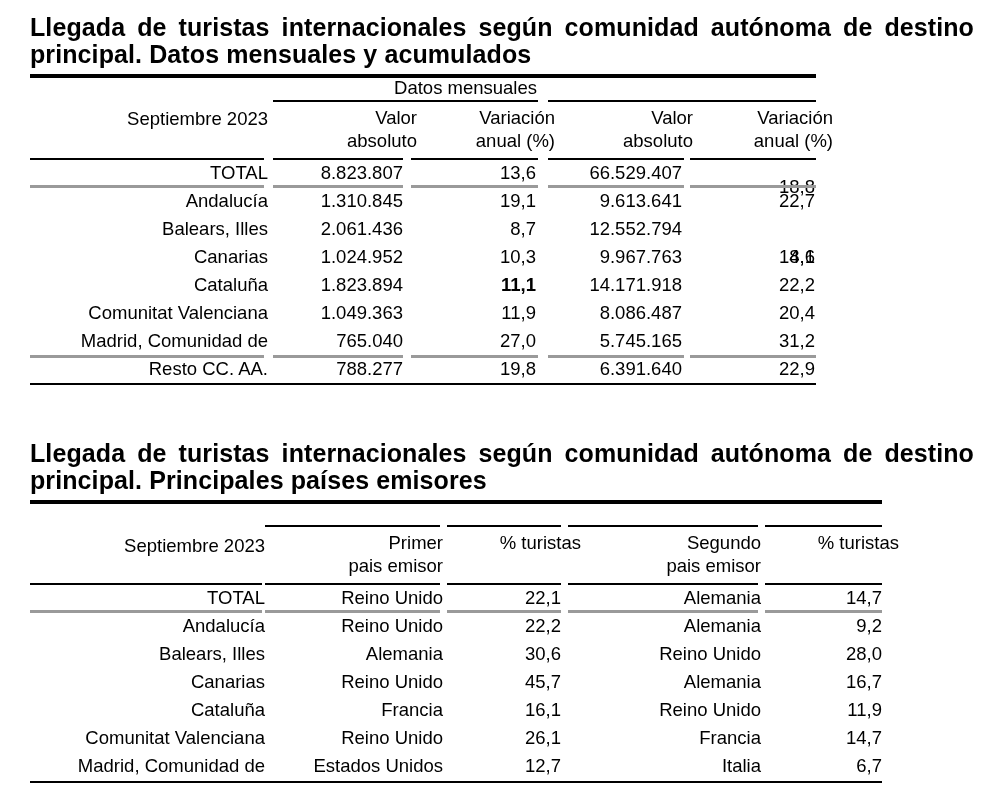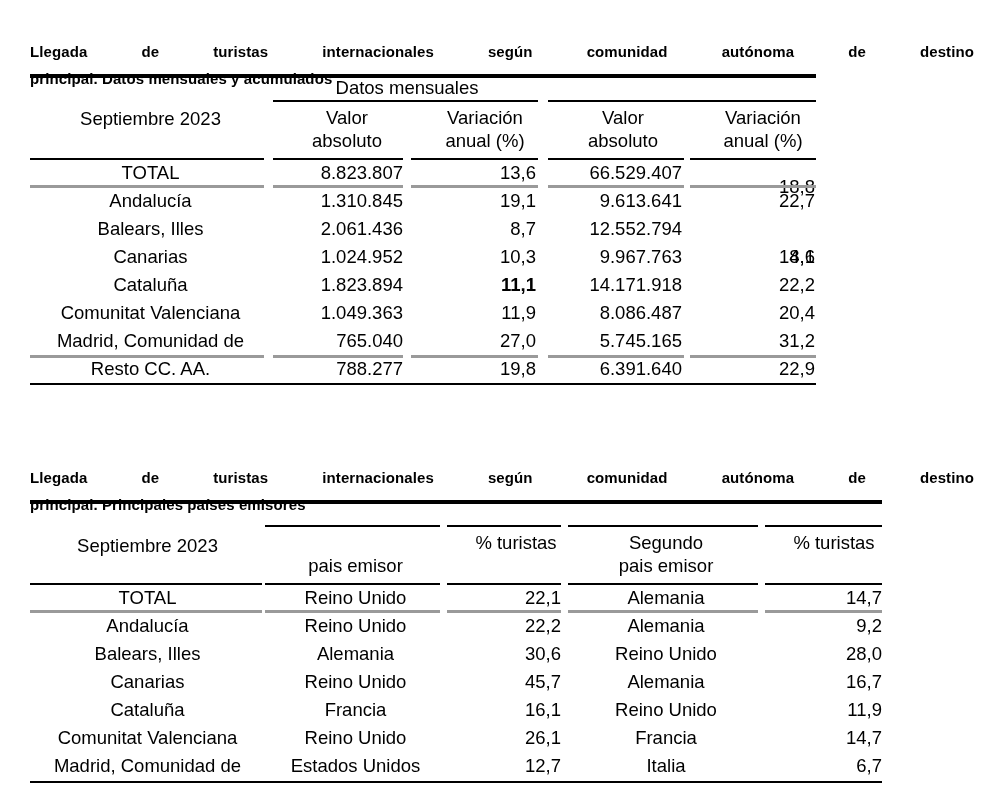--- a/index.html
+++ b/index.html
@@ -20,25 +20,24 @@
     position: absolute;
     left: 0; top: 0;
     width: 995px;
     height: 807px;
   }
 
   
   .table-title {
     position: absolute;
     font-weight: bold;
-    font-size: 15px;
+    font-size: 25px;
     line-height: 27px;
     text-align: justify;
     letter-spacing: 0.1px;
-    margin-top: 24px;
   }
   .table-title .line1 {
     display: block;
     text-align: justify;
     text-align-last: justify;
     white-space: normal;
   }
   .table-title .line2 {
     display: block;
     text-align: left;
@@ -56,21 +55,21 @@
 
   
   .cell {
     position: absolute;
     font-size: 18.5px;
     line-height: 23px;
     white-space: pre;
     color: #000;
   }
   .cell.num { text-align: right; }
-  .cell.lft { text-align: center; }
+  .cell.lft { text-align: right; }
 
   .c-label  { left: 33px;  width: 235px; }
   .c-v1     { left: 270px; width: 133px; }
   .c-v2     { left: 409px; width: 127px; }
   .c-v3     { left: 545px; width: 137px; }
   .c-v4     { left: 688px; width: 127px; }
 
   .t2-label { left: 30px;  width: 235px; }
   .t2-c1    { left: 268px; width: 175px; }
   .t2-c2    { left: 443px; width: 118px; }
@@ -194,20 +193,21 @@
 
   <div class="rule rule-thick" style="left:30px; top:500px; width:852px; height:4px;"></div>
 
   <div class="cell lft" style="left:30px; top:534px; width:235px;">Septiembre 2023</div>
 
   <div class="rule rule-blk15" style="left:265px; top:525px; width:175px;"></div>
   <div class="rule rule-blk15" style="left:447px; top:525px; width:114px;"></div>
   <div class="rule rule-blk15" style="left:568px; top:525px; width:190px;"></div>
   <div class="rule rule-blk15" style="left:765px; top:525px; width:117px;"></div>
 
+  <div class="cell lft" style="left:268px; top:531px; width:175px;">Primer</div>
   <div class="cell lft" style="left:268px; top:554px; width:175px;">pais emisor</div>
 
   <div class="cell lft" style="left:451px; top:531px; width:130px;">% turistas</div>
 
   <div class="cell lft" style="left:571px; top:531px; width:190px;">Segundo</div>
   <div class="cell lft" style="left:571px; top:554px; width:190px;">pais emisor</div>
 
   <div class="cell lft" style="left:769px; top:531px; width:130px;">% turistas</div>
 
   <div class="rule rule-blk15" style="left:30px; top:583px; width:232px;"></div>

